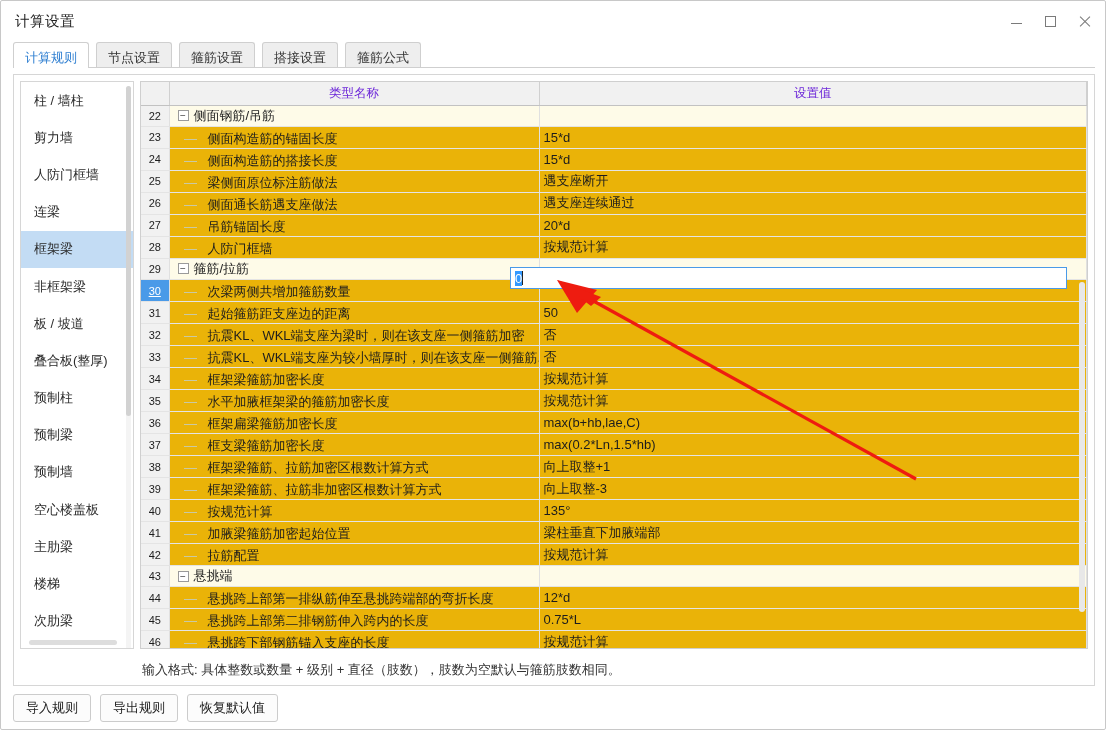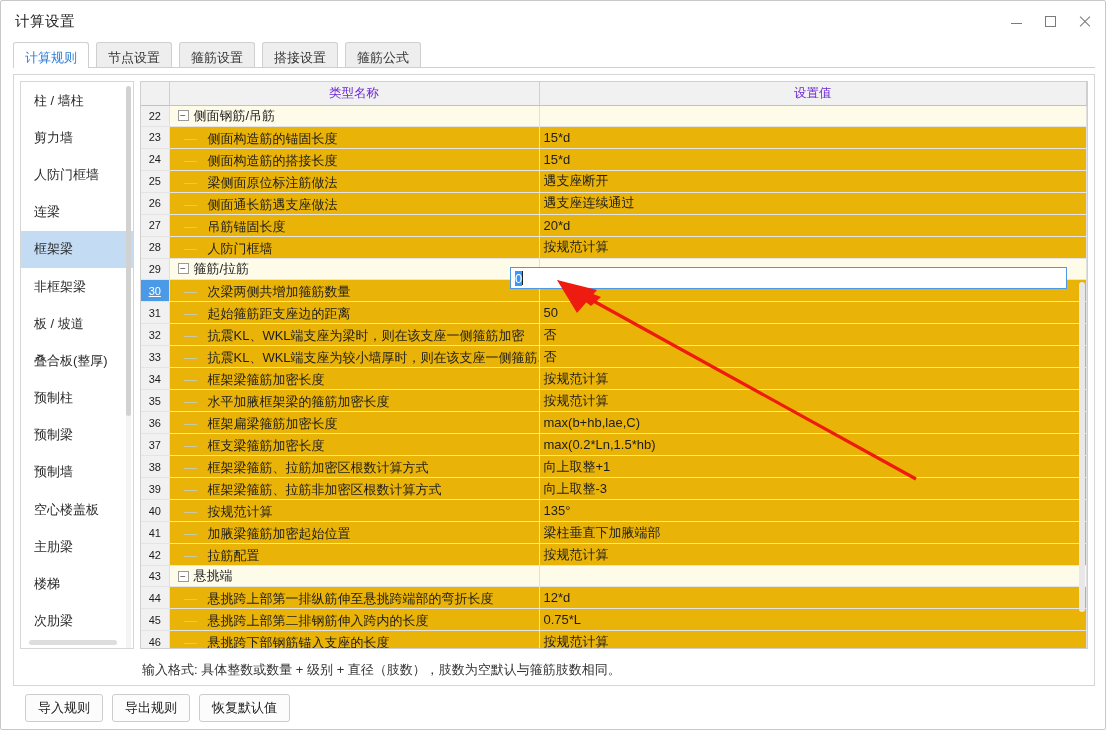--- a/index.html
+++ b/index.html
@@ -271,21 +271,21 @@
     display: flex;
     align-items: center;
     padding-left: 128px;
     font-size: 13px;
     color: #333333;
     border-top: none;
   }
 
   
   .footer {
-    margin: 8px 0 0 24px;
+    margin: 8px 0 0 12px;
     display: flex;
     gap: 9px;
   }
   .btn {
     min-width: 76px;
     height: 28px;
     padding: 0 12px;
     background: #fcfcfc;
     border: 1px solid #cccccc;
     border-radius: 3px;

